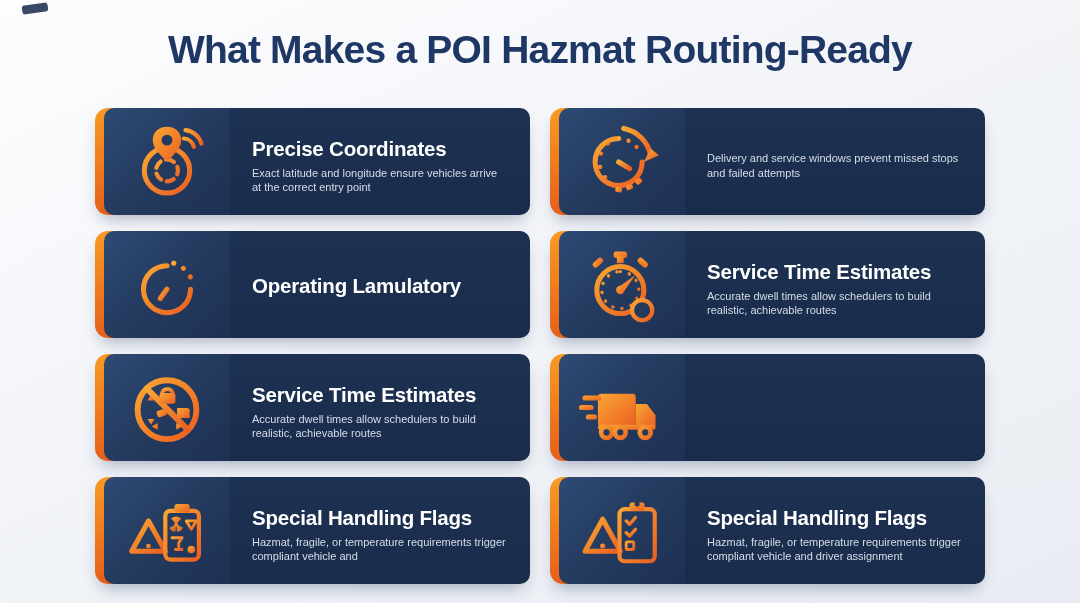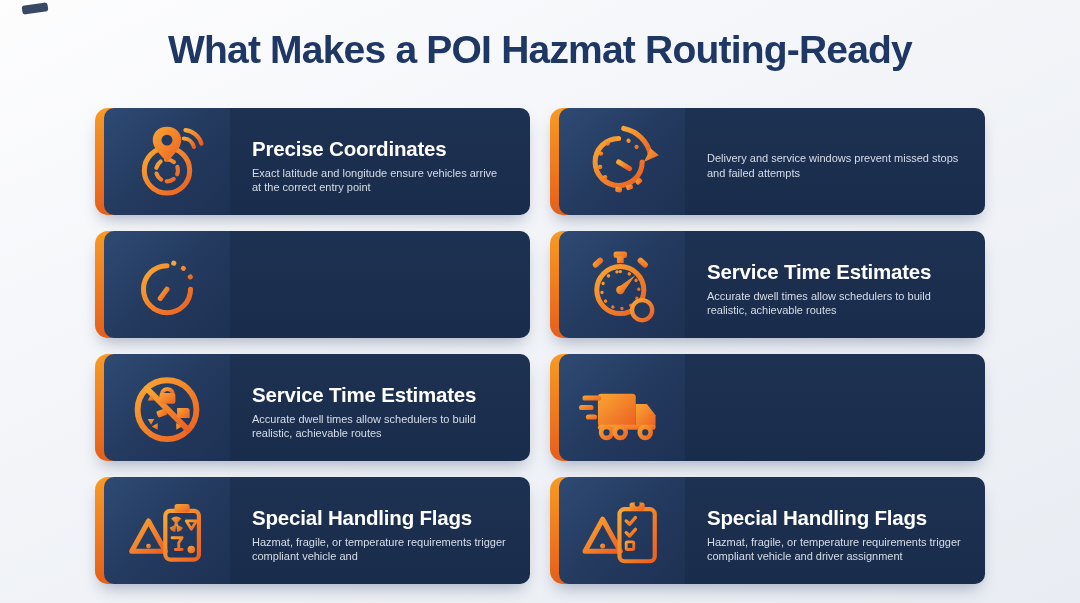--- a/index.html
+++ b/index.html
@@ -170,20 +170,21 @@
             <line x1="50" y1="80" x2="50" y2="95"></line>
             <line x1="15" y1="55" x2="30" y2="55"></line>
             <line x1="70" y1="55" x2="85" y2="55"></line>
             <line x1="50" y1="55" x2="50" y2="38"></line>
             <line x1="50" y1="55" x2="42" y2="66"></line>
             <path d="M58 24 a33 33 0 0 1 22 22" stroke-dasharray="0.1 13" stroke-width="6"></path>
           </g>
         </svg>
       </div>
       <div class="text-panel">
+        <div class="card-title">Operating Lamulatory</div>
       </div>
     </div>
   </div>
 
   <div class="card">
     <div class="card-inner">
       <div class="icon-panel">
         <svg class="icon-svg" viewBox="0 0 100 100">
           <defs>
               <linearGradient id="g4" x1="0" y1="0" x2="1" y2="1">

